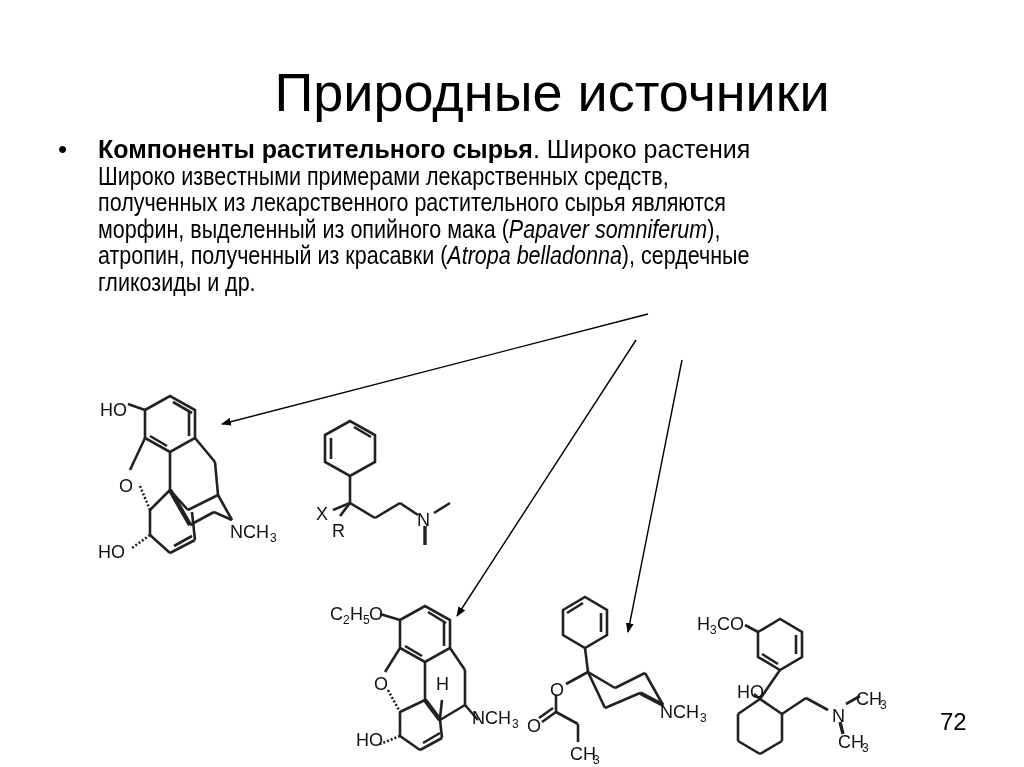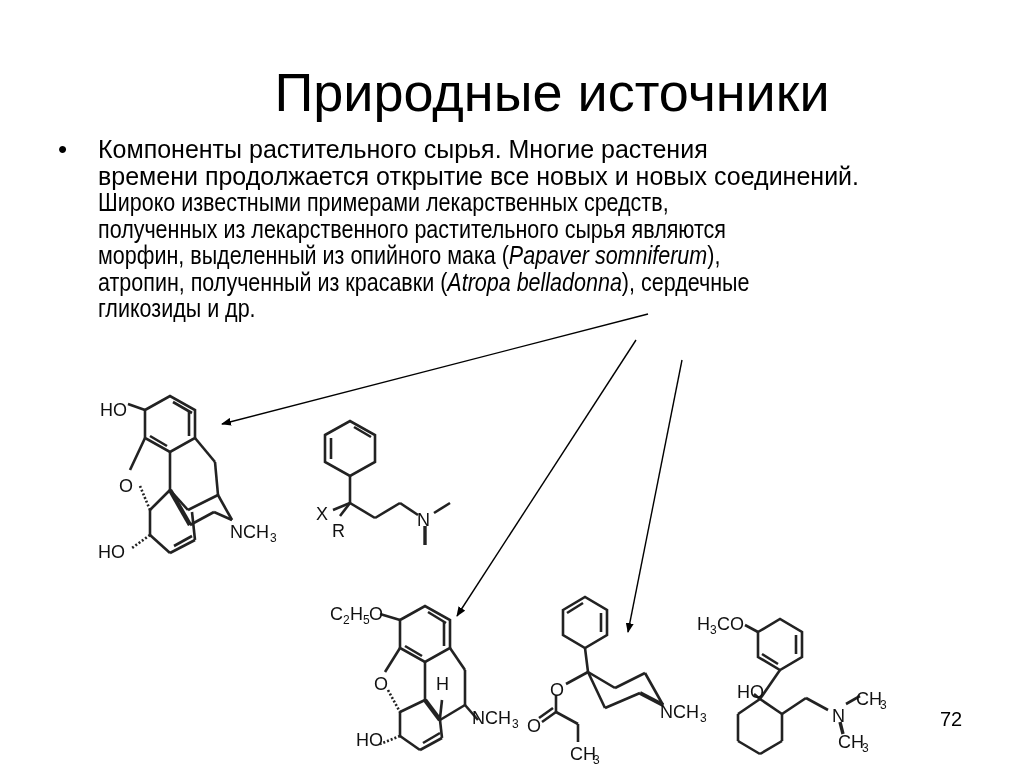--- a/index.html
+++ b/index.html
@@ -5,37 +5,36 @@
     html, body { margin:0; padding:0; }
     body { width:1024px; height:767px; background:#ffffff; position:relative; overflow:hidden;
       font-family:"Liberation Sans", sans-serif; color:#000; }
     .title { position:absolute; left:0; top:60px; width:1024px; text-align:center;
       font-size:54px; line-height:64px;padding-left:40px; }
     .bullet-block { position:absolute; left:58px; top:136px; width:930px; }
     .bullet-dot { position:absolute; left:0; top:0; font-size:26px; line-height:27px; }
     .bullet-text { position:absolute; left:40px; top:0; width:890px; font-size:25px; line-height:26.5px; }
     .bullet-text .line { display:block; white-space:nowrap; }
     .line-sq { transform:scaleX(0.86); transform-origin:left center; }
-    b { font-weight:normal;margin-top:28px; }
+    b { font-weight:bold;margin-top:28px; }
     i { font-style:italic; }
     svg.overlay { position:absolute; left:0; top:0; }
-    .pagenum { position:absolute; left:940px; top:708px; font-size:20px; }
+    .pagenum { position:absolute; left:940px; top:708px; font-size:24px; }
     .mol text { font-family:"Liberation Sans", sans-serif; font-size:18px; fill:#111; }
     .mol .sub { font-size:12px; }
   </style>
 </head>
 <body>
 
 <div class="title">Природные источники</div>
 
 <div class="bullet-block">
   <span class="bullet-dot">•</span>
   <div class="bullet-text">
-    <span class="line"><b>Компоненты растительного сырья</b><span>. Многие растения</span></span>
-    <span class="line">времени продолжается открытие все новых и новых соединений.</span>
+    <span class="line"><b>Компоненты растительного сырья</b><span>. Широко растения</span></span>
     <span class="line line-sq">Широко известными примерами лекарственных средств,</span>
     <span class="line line-sq">полученных из лекарственного растительного сырья являются</span>
     <span class="line line-sq"><span>морфин, выделенный из опийного мака (</span><i>Papaver somniferum</i><span>),</span></span>
     <span class="line line-sq"><span>атропин, полученный из красавки (</span><i>Atropa belladonna</i><span>), сердечные</span></span>
     <span class="line line-sq">гликозиды и др.</span>
   </div>
 </div>
 
 <svg class="overlay" width="1024" height="767" viewBox="0 0 1024 767">
   <defs>

